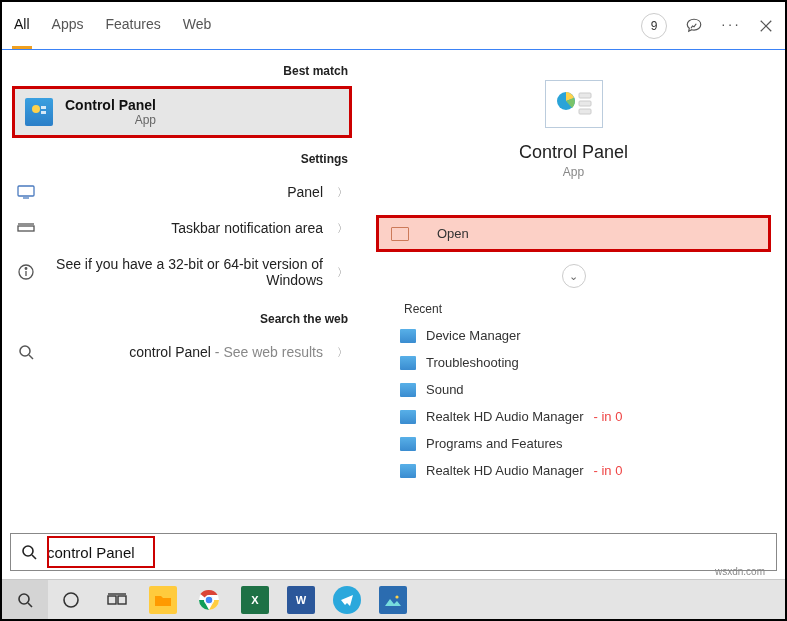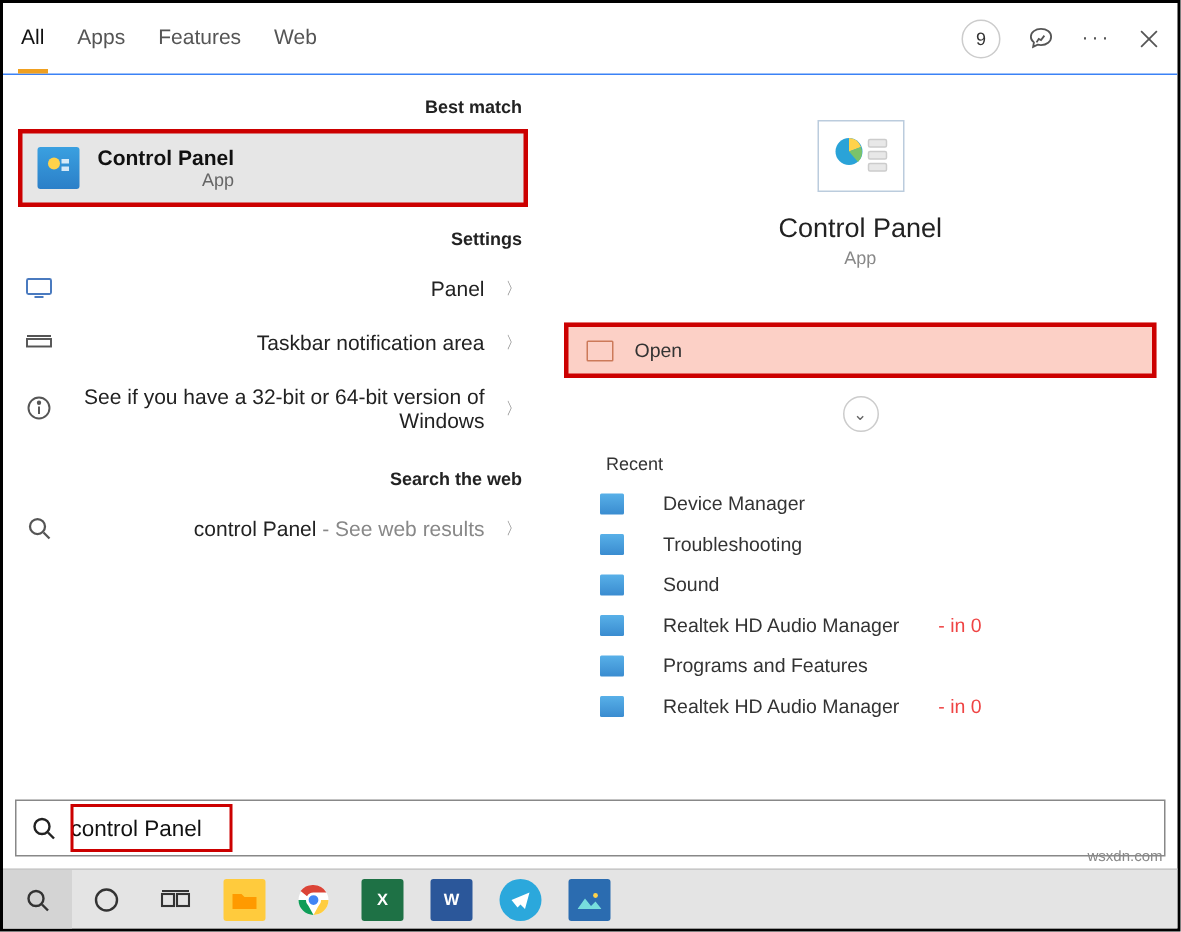--- a/index.html
+++ b/index.html
@@ -23,38 +23,38 @@
 .bm-sub { font-size: 12px; color: #666; }
 .result-row { display: flex; align-items: center; padding: 10px 14px; gap: 14px; cursor: pointer; }
 .result-icon { width: 20px; display: flex; justify-content: center; color: #555; }
 .result-text { flex: 1; font-size: 14px; color: #222; }
 .result-sub { color: #888; }
 .chev { color: #888; font-size: 11px; }
 .right-hero { display: flex; flex-direction: column; align-items: center; padding-top: 20px; }
 .hero-icon { width: 58px; height: 48px; background: #fff; border: 1px solid #bcd; display:flex; align-items:center; justify-content:center; }
 .hero-title { font-size: 18px; color: #222; margin-top: 14px; }
 .hero-sub { font-size: 12px; color: #888; margin-top: 2px; }
-.open-row { margin-top: 36px; border: 3px solid #cc0000; background: #fcd0c6; display: flex; align-items: center; padding: 8px 12px; gap: 14px; cursor: pointer; }
+.open-row { margin-top: 36px; border: 3px solid #cc0000; background: #fcd0c6; display: flex; align-items: center; padding: 8px 12px; gap: 28px; cursor: pointer; }
 .open-icon { width: 18px; height: 14px; border: 1.5px solid #cc7a5a; border-radius: 1px; position: relative; }
 .open-text { font-size: 13px; color: #333; }
 .expand-circle { margin: 12px auto 0 auto; width: 24px; height: 24px; border: 1px solid #ccc; border-radius: 50%; display: flex; align-items: center; justify-content: center; font-size: 11px; color: #666; cursor: pointer; }
 .recent-header { font-size: 12px; font-weight: 400; color: #333; margin: 14px 0 6px 28px; }
 .recent-list { padding-left: 12px; }
-.recent-item { display: flex; align-items: center; gap: 26px; padding: 6px 12px; font-size: 13px; color: #333; cursor: pointer; }
+.recent-item { display: flex; align-items: center; gap: 10px; padding: 6px 12px; font-size: 13px; color: #333; cursor: pointer; }
 .recent-item .ricon { width: 16px; height: 14px; background: linear-gradient(#58b0e8,#3a8cd0); border-radius: 1px; }
 .recent-suffix { color: #ef4444; }
 .search-bar { position: absolute; left: 8px; right: 8px; bottom: 48px; height: 38px; border: 1px solid #888; display: flex; align-items: center; }
 .search-icon-box { width: 36px; display: flex; align-items: center; justify-content: center; color: #222; }
 .search-input { border: none; outline: none; height: 100%; font-size: 15px; color: #111; width: 110px; }
 .search-highlight { position: absolute; left: 36px; top: 2px; bottom: 2px; width: 108px; border: 2px solid #cc0000; pointer-events: none; }
 .taskbar { position: absolute; bottom: 0; left: 0; right: 0; height: 40px; background: #e4e4e4; display: flex; align-items: center; border-top: 1px solid #c8c8c8; }
 .tb-btn { width: 46px; height: 40px; display: flex; align-items: center; justify-content: center; cursor: pointer; color: #333; font-size: 14px; }
 .tb-btn.active { background: #d4d4d4; }
 .tb-app { width: 28px; height: 28px; display:flex; align-items:center; justify-content:center; border-radius:2px; }
-.watermark { position: absolute; right: 10px; bottom: 42px; font-size: 10px; color: #888; }
+.watermark { position: absolute; right: 20px; bottom: 42px; font-size: 10px; color: #888; }
 svg { display: block; }
 </style>
 </head>
 <body>
 
 <div class="topbar">
   <div class="tabs">
     <div class="tab active">All</div>
     <div class="tab">Apps</div>
     <div class="tab">Features</div>

